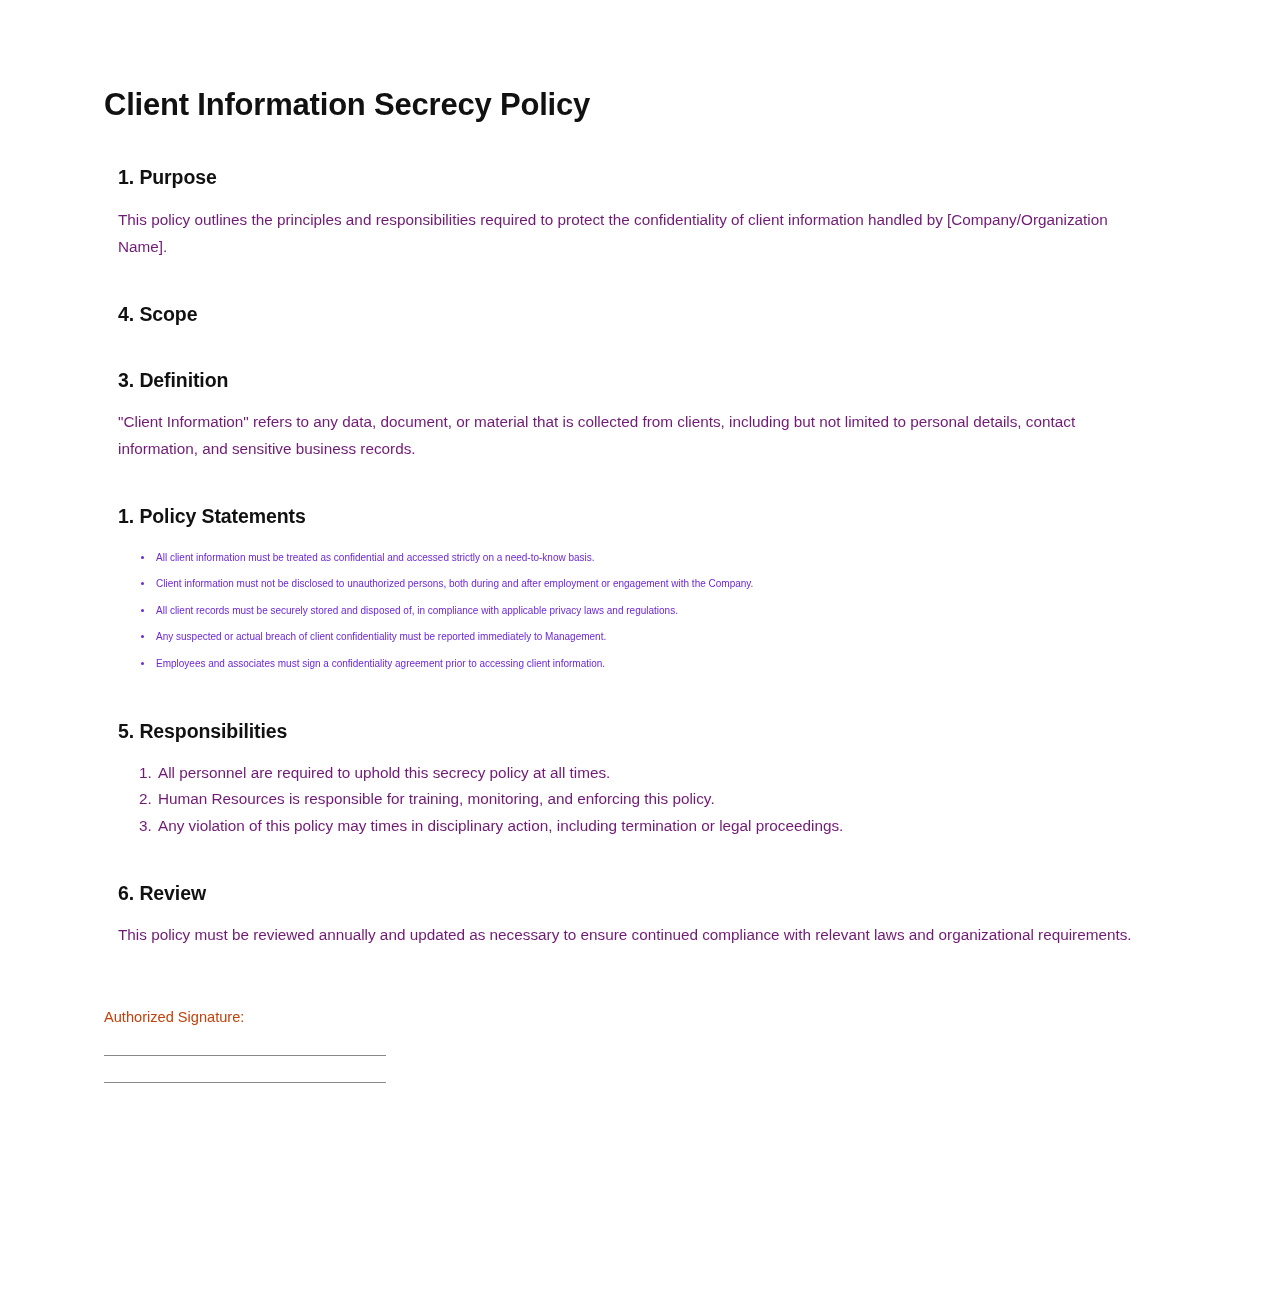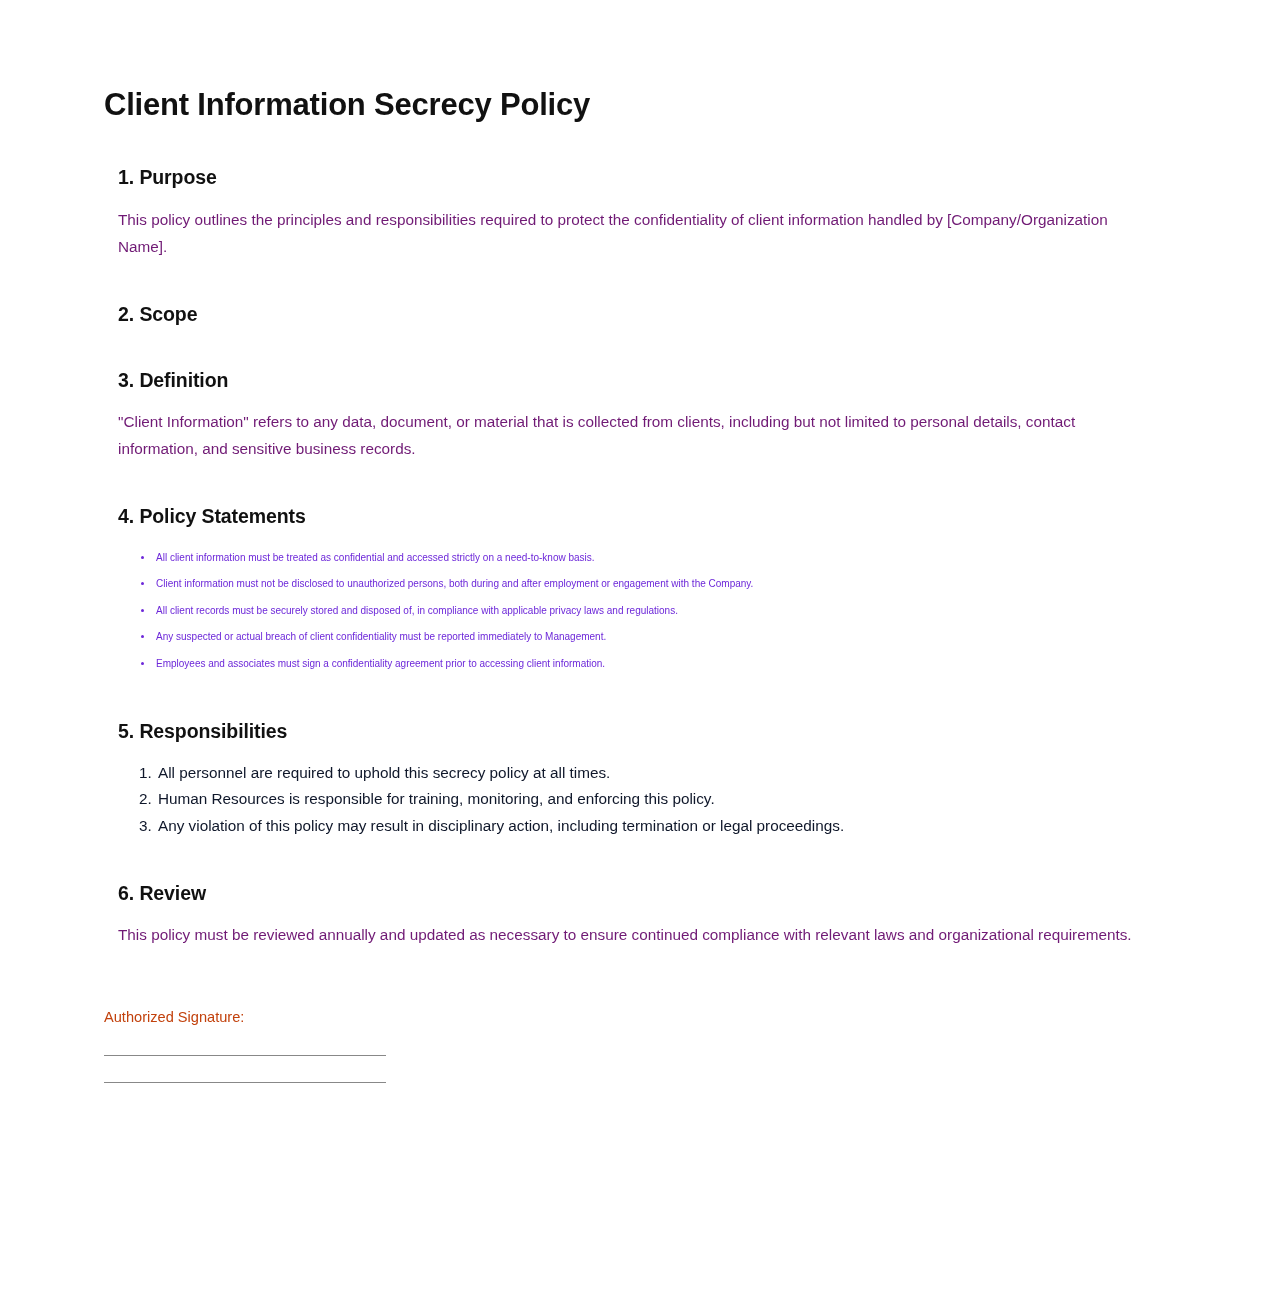--- a/index.html
+++ b/index.html
@@ -62,21 +62,21 @@
     padding-left: 2px;
   }
   ol.numbers {
     margin: 16px 0 0 0;
     padding-left: 38px;
     list-style-type: decimal;
   }
   ol.numbers li {
     font-size: 15.3px;
     line-height: 26.5px;
-    color: #0f172a;
+    color: #701a75;
     padding-left: 2px;
   }
   .signature-block {
     margin-top: 58px;
   }
   .sig-label {
     font-size: 14.6px;
     line-height: 22px;
     color: #c2410c;
     margin: 0;
@@ -100,45 +100,45 @@
 <div class="page">
 
   <h1 class="doc-title">Client Information Secrecy Policy</h1>
 
   <section class="section">
     <h2 class="section-heading">1. Purpose</h2>
     <p class="body-text">This policy outlines the principles and responsibilities required to protect the confidentiality of client information handled by [Company/Organization Name].</p>
   </section>
 
   <section class="section">
-    <h2 class="section-heading">2. Scope</h2>
+    <h2 class="section-heading">4. Scope</h2>
   </section>
 
   <section class="section">
     <h2 class="section-heading">3. Definition</h2>
     <p class="body-text">"Client Information" refers to any data, document, or material that is collected from clients, including but not limited to personal details, contact information, and sensitive business records.</p>
   </section>
 
   <section class="section">
-    <h2 class="section-heading">4. Policy Statements</h2>
+    <h2 class="section-heading">1. Policy Statements</h2>
     <ul class="bullets">
       <li>All client information must be treated as confidential and accessed strictly on a need-to-know basis.</li>
       <li>Client information must not be disclosed to unauthorized persons, both during and after employment or engagement with the Company.</li>
       <li>All client records must be securely stored and disposed of, in compliance with applicable privacy laws and regulations.</li>
       <li>Any suspected or actual breach of client confidentiality must be reported immediately to Management.</li>
       <li>Employees and associates must sign a confidentiality agreement prior to accessing client information.</li>
     </ul>
   </section>
 
   <section class="section">
     <h2 class="section-heading">5. Responsibilities</h2>
     <ol class="numbers">
       <li>All personnel are required to uphold this secrecy policy at all times.</li>
       <li>Human Resources is responsible for training, monitoring, and enforcing this policy.</li>
-      <li>Any violation of this policy may result in disciplinary action, including termination or legal proceedings.</li>
+      <li>Any violation of this policy may times in disciplinary action, including termination or legal proceedings.</li>
     </ol>
   </section>
 
   <section class="section">
     <h2 class="section-heading">6. Review</h2>
     <p class="body-text">This policy must be reviewed annually and updated as necessary to ensure continued compliance with relevant laws and organizational requirements.</p>
   </section>
 
   <div class="signature-block">
     <p class="sig-label">Authorized Signature:</p>

